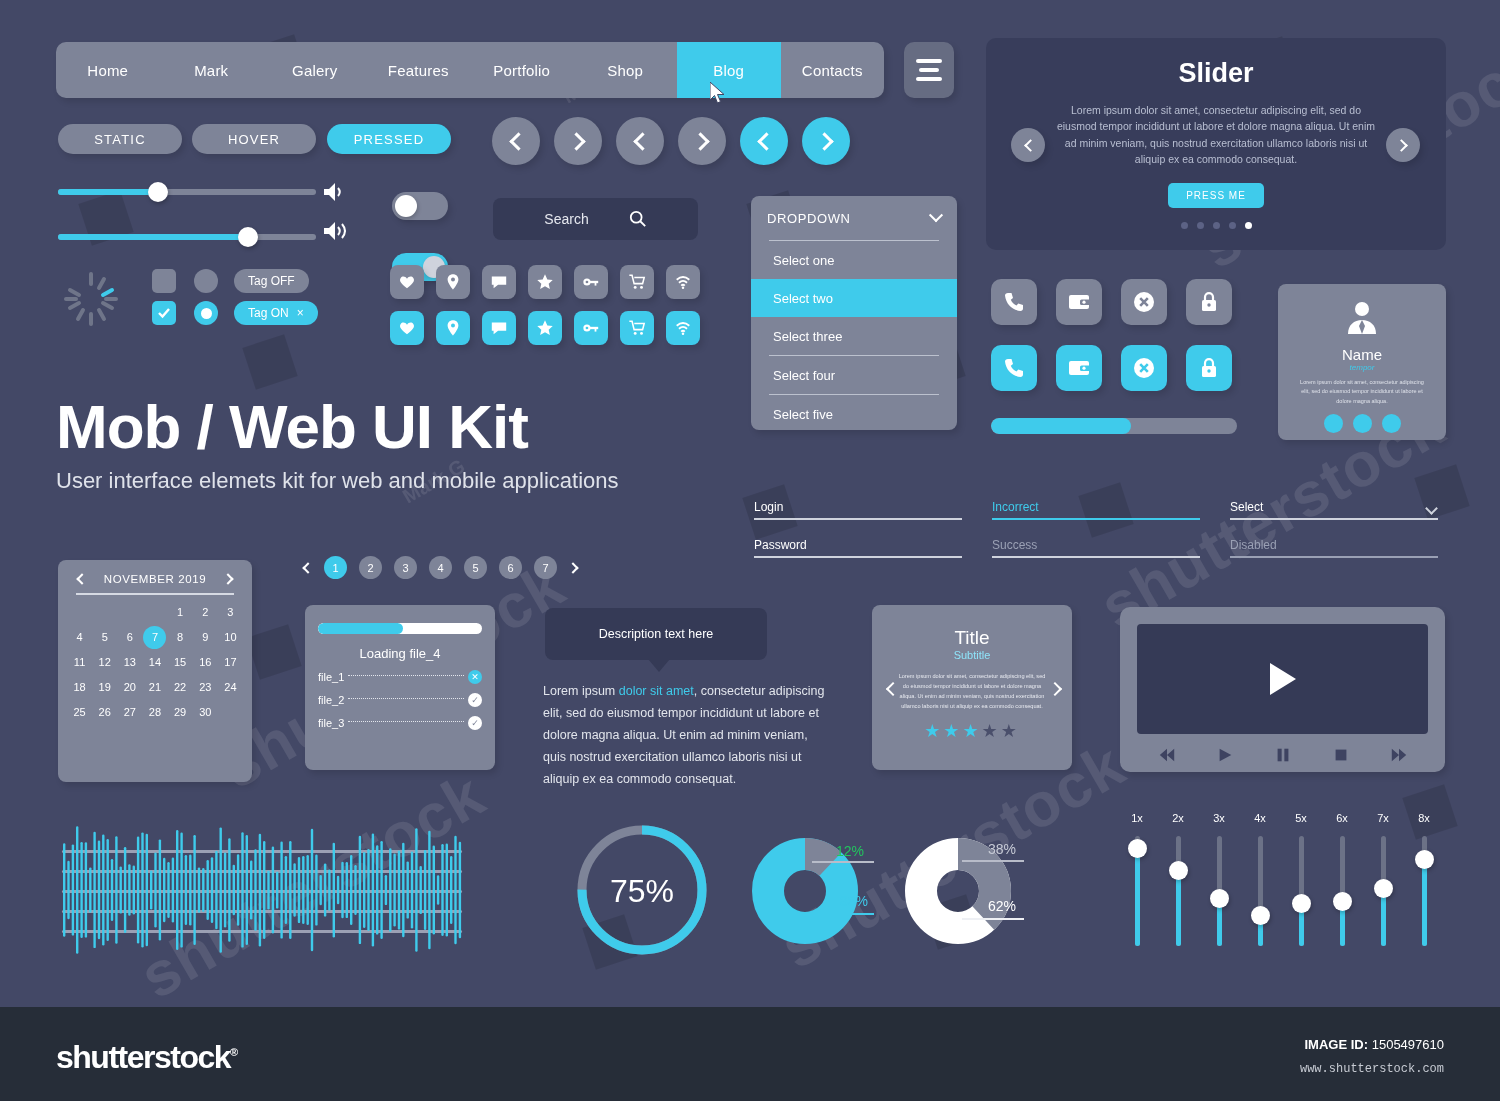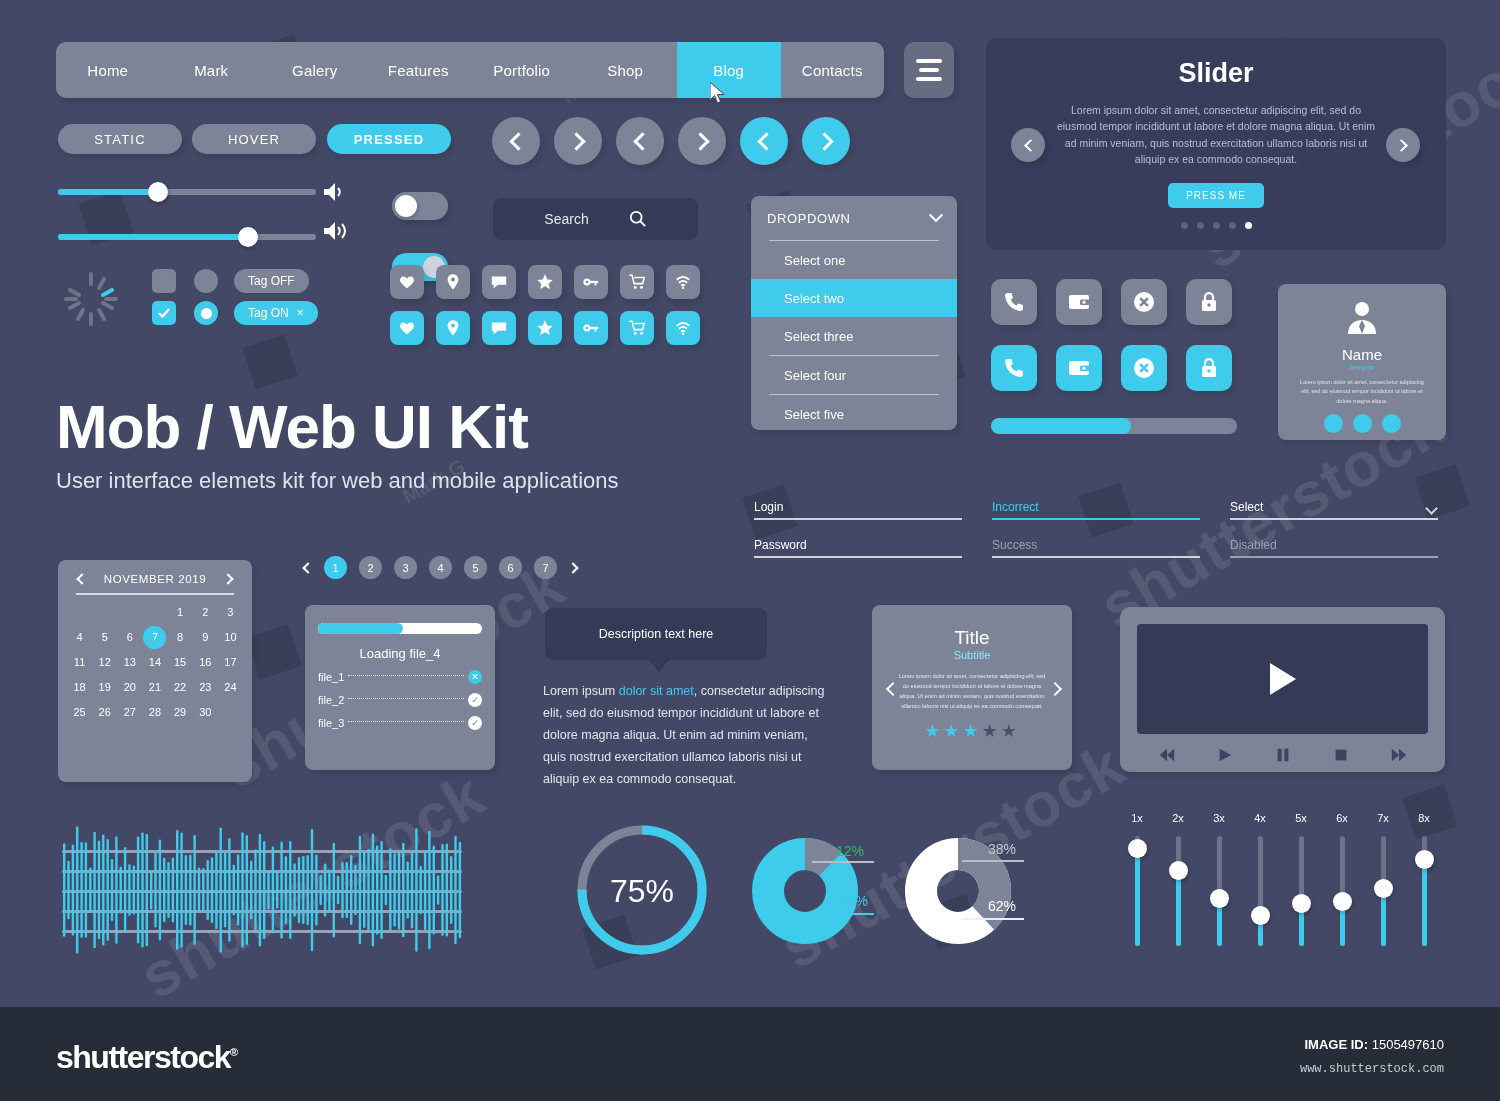--- a/index.html
+++ b/index.html
@@ -80,21 +80,21 @@
 
   
   .tile { width:34px; height:34px; border-radius:8px; display:flex; align-items:center; justify-content:center; }
   .tile svg { width:18px; height:18px; fill:#fff; }
 
   
   #dropdown { left:751px; top:196px; width:206px; height:234px; background:#7e8498;
               border-radius:8px; overflow:hidden; }
   #dropdown .dd-head { height:44px; display:flex; align-items:center; justify-content:space-between;
                        padding:0 16px; font-size:13px; letter-spacing:.6px; }
-  #dropdown .dd-item { height:38px; display:flex; align-items:center; padding:0 33px; font-size:13px;
+  #dropdown .dd-item { height:38px; display:flex; align-items:center; padding:0 22px; font-size:13px;
                        color:#fff; }
   #dropdown .dd-item.sel { background:#3fcbeb; }
   #dropdown .dd-sep { height:1px; background:#d2d6e0; margin:0 18px; opacity:.75; }
 
   
   #sliderpanel { left:986px; top:38px; width:460px; height:212px; background:#383d5b; border-radius:10px; }
   #sliderpanel h2 { font-size:27px; font-weight:bold; text-align:center; margin-top:20px; }
   #sliderpanel p  { font-size:10.5px; line-height:1.55; color:#b9bfd2; text-align:center;
                     width:330px; margin:13px auto 0; }
   #pressme { width:96px; height:25px; margin:16px auto 0; background:#3fcbeb; border-radius:5px;
@@ -248,21 +248,21 @@
     <i></i>
       <i></i>
       <i></i>
   </div>
   <svg class="abs cursor" viewBox="0 0 16 22">
     <path d="M0,0 L0,18 L4.5,13.5 L7.5,21 L10.5,19.5 L7.5,12.5 L14,12.5 Z" fill="#fff" stroke="#434866" stroke-width="1"></path>
   </svg>
 
   <div class="abs statebtn grey shadowy" style="left:58px;top:124px;width:124px;">STATIC</div>
   <div class="abs statebtn grey shadowy" style="left:192px;top:124px;width:124px;">HOVER</div>
-  <div class="abs statebtn cyan shadowy" style="left:327px;top:124px;width:124px;font-weight:bold;">PRESSED</div>
+  <div class="abs statebtn cyan shadowy" style="left:327px;top:124px;width:124px;">PRESSED</div>
 
   <div class="abs rarrow grey shadowy" style="left:492px;top:117px;">
       <span class="chev l"></span>
     </div>
   <div class="abs rarrow grey shadowy" style="left:554px;top:117px;">
       <span class="chev r"></span>
     </div>
   <div class="abs rarrow grey shadowy" style="left:616px;top:117px;">
       <span class="chev l"></span>
     </div>

